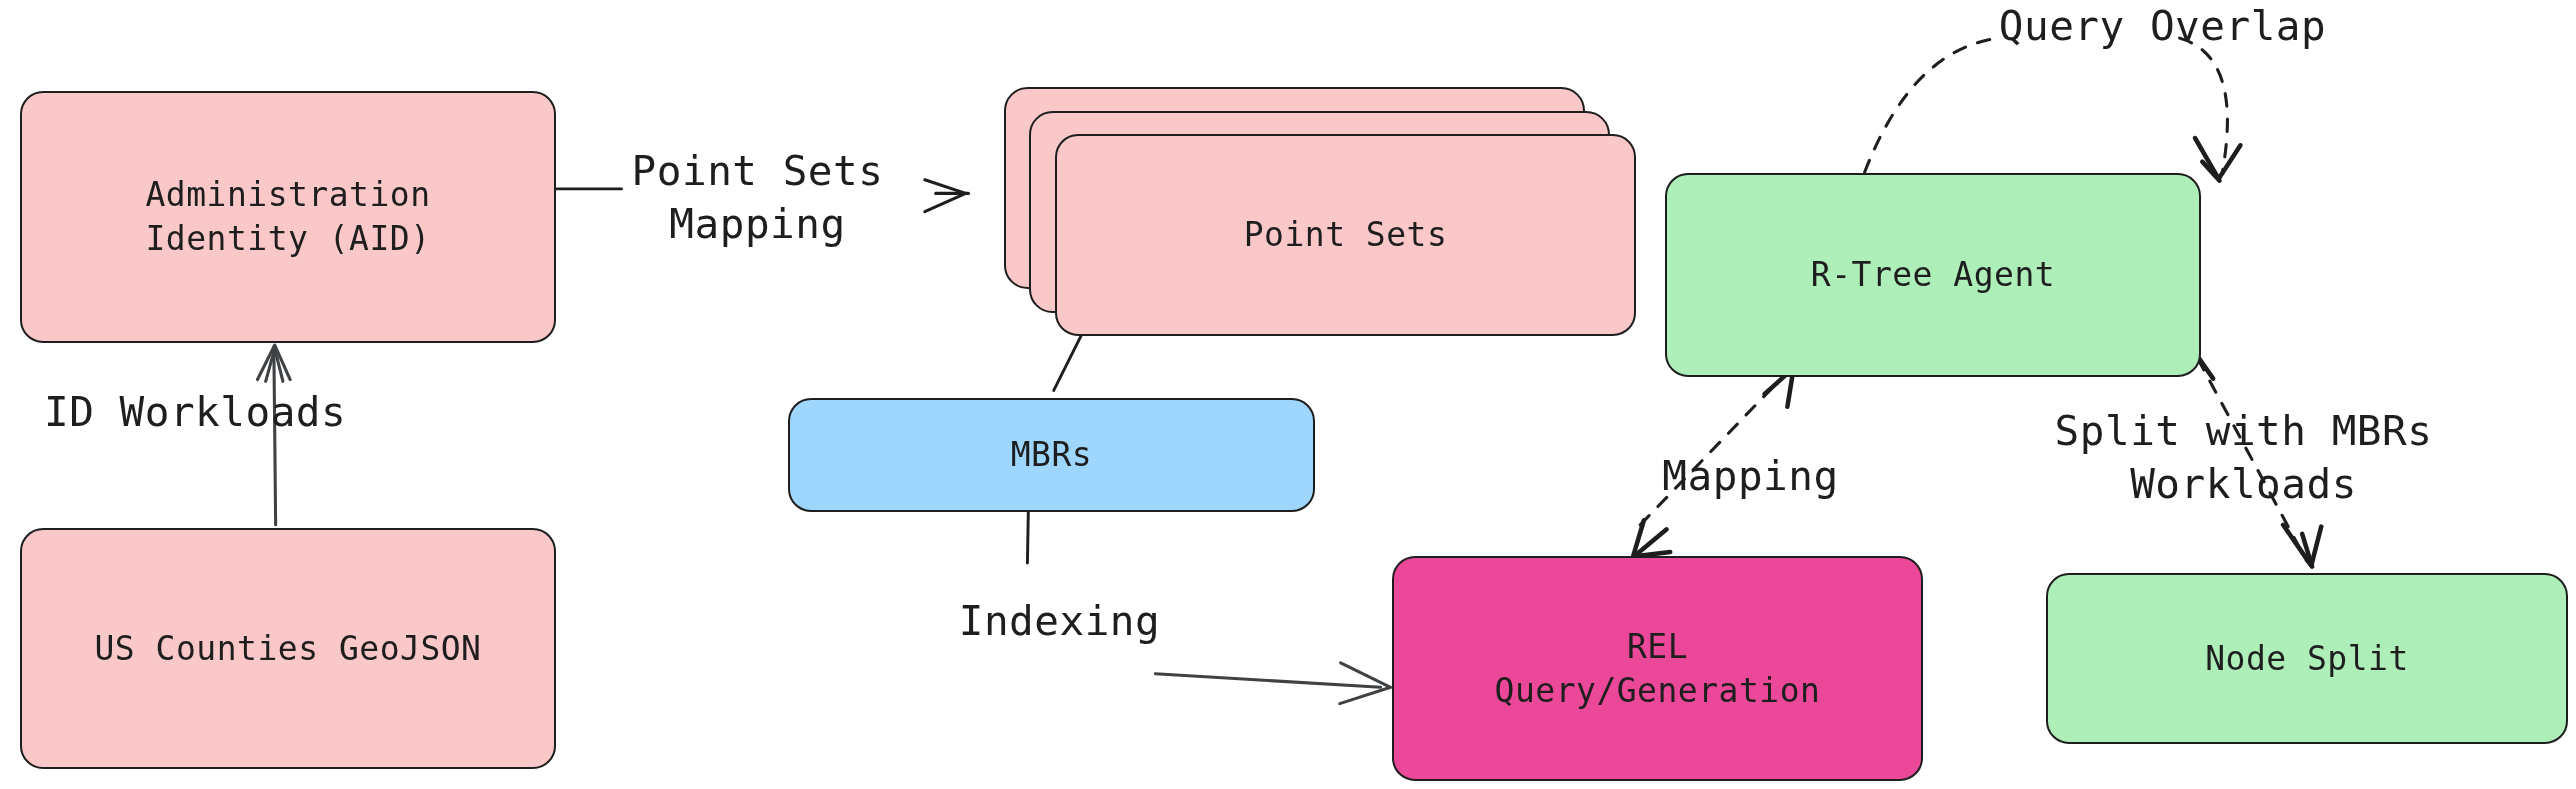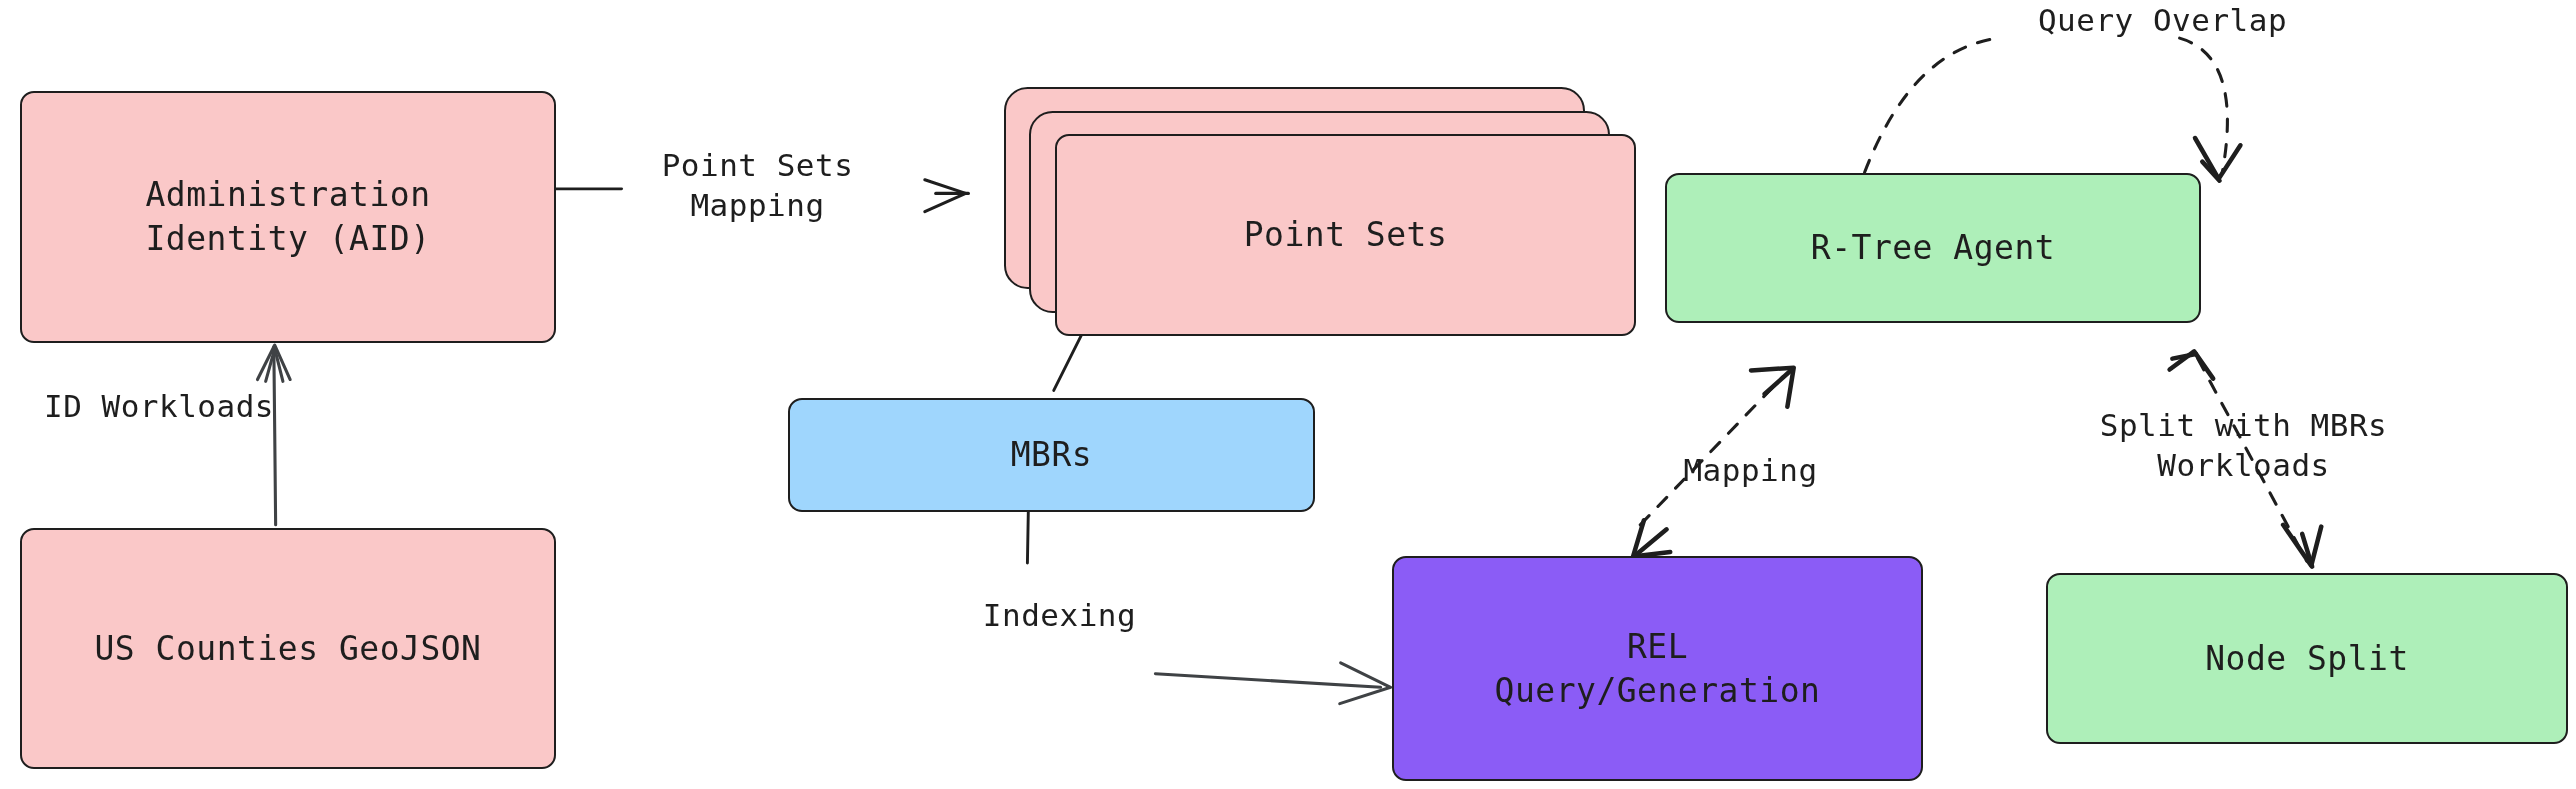--- a/index.html
+++ b/index.html
@@ -12,49 +12,49 @@
     width: 2576px;
     height: 789px;
     background: #ffffff;
     overflow: hidden;
     font-family: "DejaVu Sans Mono", "Liberation Mono", monospace;
   }
   .node {
     position: absolute;
     box-sizing: border-box;
     border: 2.7px solid #1e1e1e;
-    border-radius: 14px;
+    border-radius: 23px;
     display: flex;
     align-items: center;
     justify-content: center;
     text-align: center;
     color: #1e1e1e;
     font-size: 33px;
     line-height: 1.32;
     letter-spacing: 0.5px;
     white-space: pre-line;
     padding: 5.4px 12.7px;
   }
   .pink   { background: #fac8c8; }
   .blue   { background: #9fd6fd; }
   .green  { background: #aeefb9; }
-  .yellow { background: #8b5cf6; }
+  .yellow { background: #ec4899; }
 
   .stack-card {
     position: absolute;
     box-sizing: border-box;
     border: 2.7px solid #1e1e1e;
     border-radius: 23.6px;
     background: #fac8c8;
   }
 
   .edge-label {
     position: absolute;
     color: #1e1e1e;
-    font-size: 31px;
+    font-size: 41px;
     line-height: 1.3;
     letter-spacing: 0.5px;
     white-space: pre-line;
     text-align: center;
   }
   .edge-label.left  { text-align: left; }
 
   svg.wires {
     position: absolute;
     left: 0;
@@ -162,21 +162,21 @@
 Identity (AID)</div>
 
   <div class="node pink" style="left:20px; top:528px; width:536px; height:241px;">US Counties GeoJSON</div>
 
   <div class="stack-card" style="left:1004px; top:87px; width:581px; height:202px;"></div>
   <div class="stack-card" style="left:1029px; top:111px; width:581px; height:202px;"></div>
   <div class="node pink" style="left:1055px; top:134px; width:581px; height:202px;">Point Sets</div>
 
   <div class="node blue" style="left:788px; top:398px; width:527px; height:114px;">MBRs</div>
 
-  <div class="node green" style="left:1665px; top:173px; width:536px; height:150px;">R-Tree Agent</div>
+  <div class="node green" style="left:1665px; top:173px; width:536px; height:204px;">R-Tree Agent</div>
 
   <div class="node yellow" style="left:1392px; top:556px; width:531px; height:225px;">REL
 Query/Generation</div>
 
   <div class="node green" style="left:2046px; top:573px; width:522px; height:171px;">Node Split</div>
 
   <div class="edge-label left" style="left:44px; top:386px; width:454px;">ID Workloads</div>
 
   <div class="edge-label" style="left:603px; top:145px; width:309px;">Point Sets
 Mapping</div>

